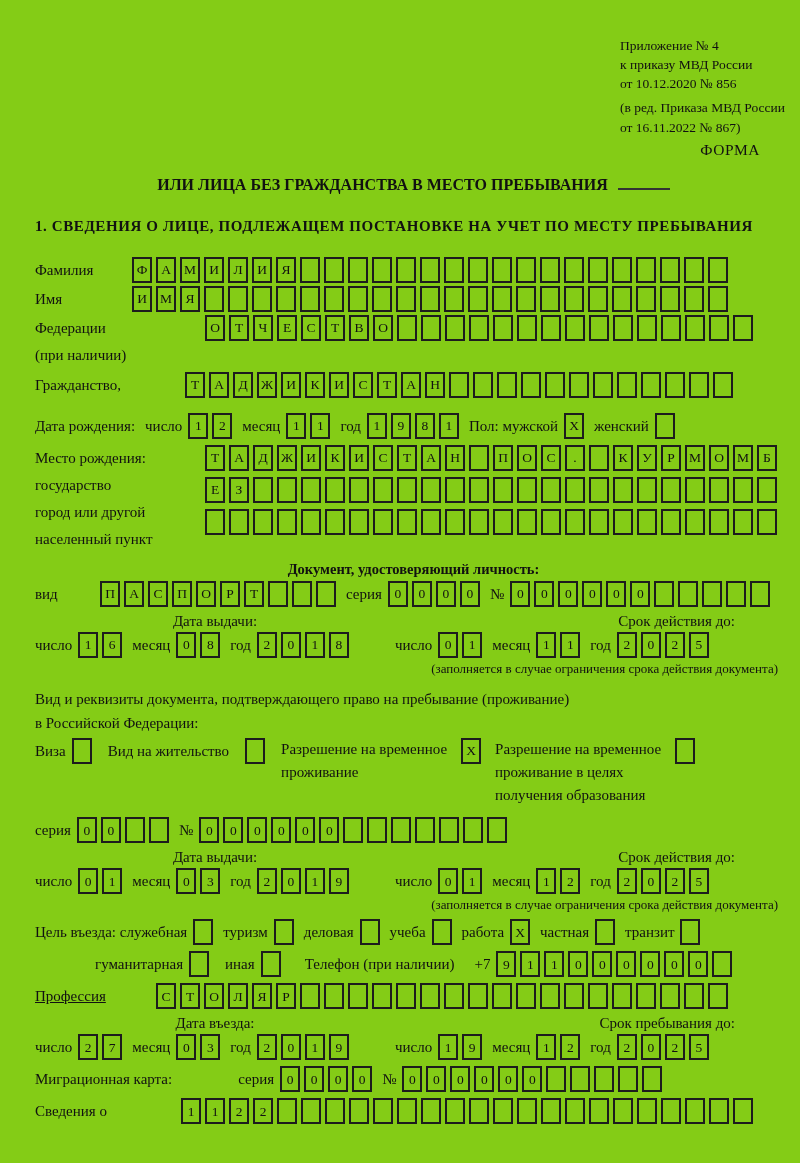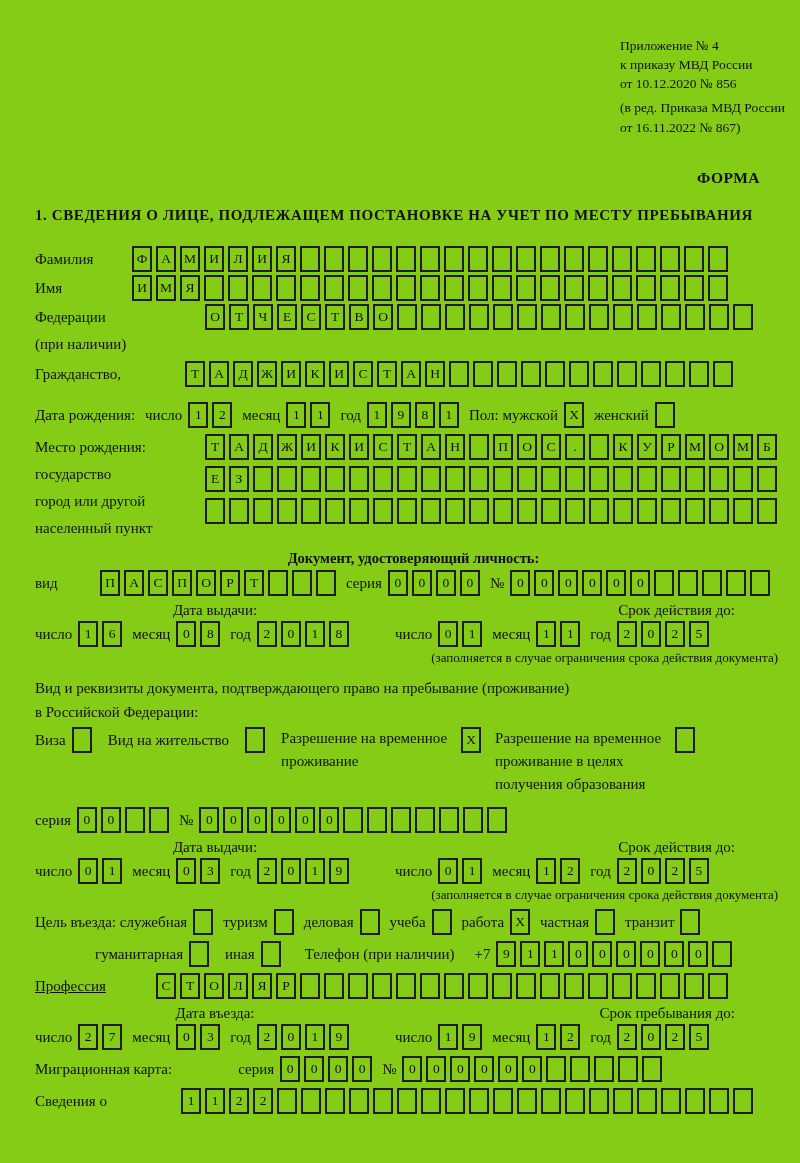--- a/index.html
+++ b/index.html
@@ -5,21 +5,21 @@
   html,body{margin:0;padding:0;background:#ffffff;}
   .page{
     position:relative;width:800px;height:1163px;background:#84cc16;color:#111;
     font-family:"Liberation Serif","DejaVu Serif",serif;font-size:15px;overflow:hidden;
   }
   .content{padding:36px 8px 0 35px;width:757px;}
 
   
   .appendix{margin-left:585px;font-size:13.5px;line-height:1.42;}
   .appendix .edition{margin-top:5px;}
-  .forma{text-align:right;padding-right:32px;font-weight:bold;font-size:15.5px;margin-top:32px;letter-spacing:.5px;}
+  .forma{text-align:right;padding-right:32px;font-weight:normal;font-size:15.5px;margin-top:4px;letter-spacing:.5px;}
 
   
   .title{text-align:center;font-weight:bold;font-size:16px;line-height:1.55;margin-top:14px;}
   .tuline{display:inline-block;width:52px;border-bottom:2px solid #333;height:12px;margin-left:10px;}
   .sect{font-weight:bold;font-size:15px;letter-spacing:.6px;margin-top:20px;white-space:nowrap;}
 
   
   .cells{display:inline-flex;flex:none;align-items:flex-start;}
   .cell{
     display:inline-flex;flex:none;align-items:center;justify-content:center;
@@ -65,20 +65,21 @@
     <div>от 10.12.2020 № 856</div>
     <div class="edition">
       <div>(в ред. Приказа МВД России</div>
       <div>от 16.11.2022 № 867)</div>
     </div>
   </div>
 
   <div class="forma">ФОРМА</div>
 
   <div class="title">
+    <div><span>ИЛИ ЛИЦА БЕЗ ГРАЖДАНСТВА В МЕСТО ПРЕБЫВАНИЯ</span><span class="tuline"></span></div>
   </div>
 
   <div class="sect">1. СВЕДЕНИЯ О ЛИЦЕ, ПОДЛЕЖАЩЕМ ПОСТАНОВКЕ НА УЧЕТ ПО МЕСТУ ПРЕБЫВАНИЯ</div>
 
   <div class="frow mt22">
     <span class="flabel w97">Фамилия</span>
     <span class="cells">
           <span class="cell">Ф</span>
           <span class="cell">А</span>
           <span class="cell">М</span>

